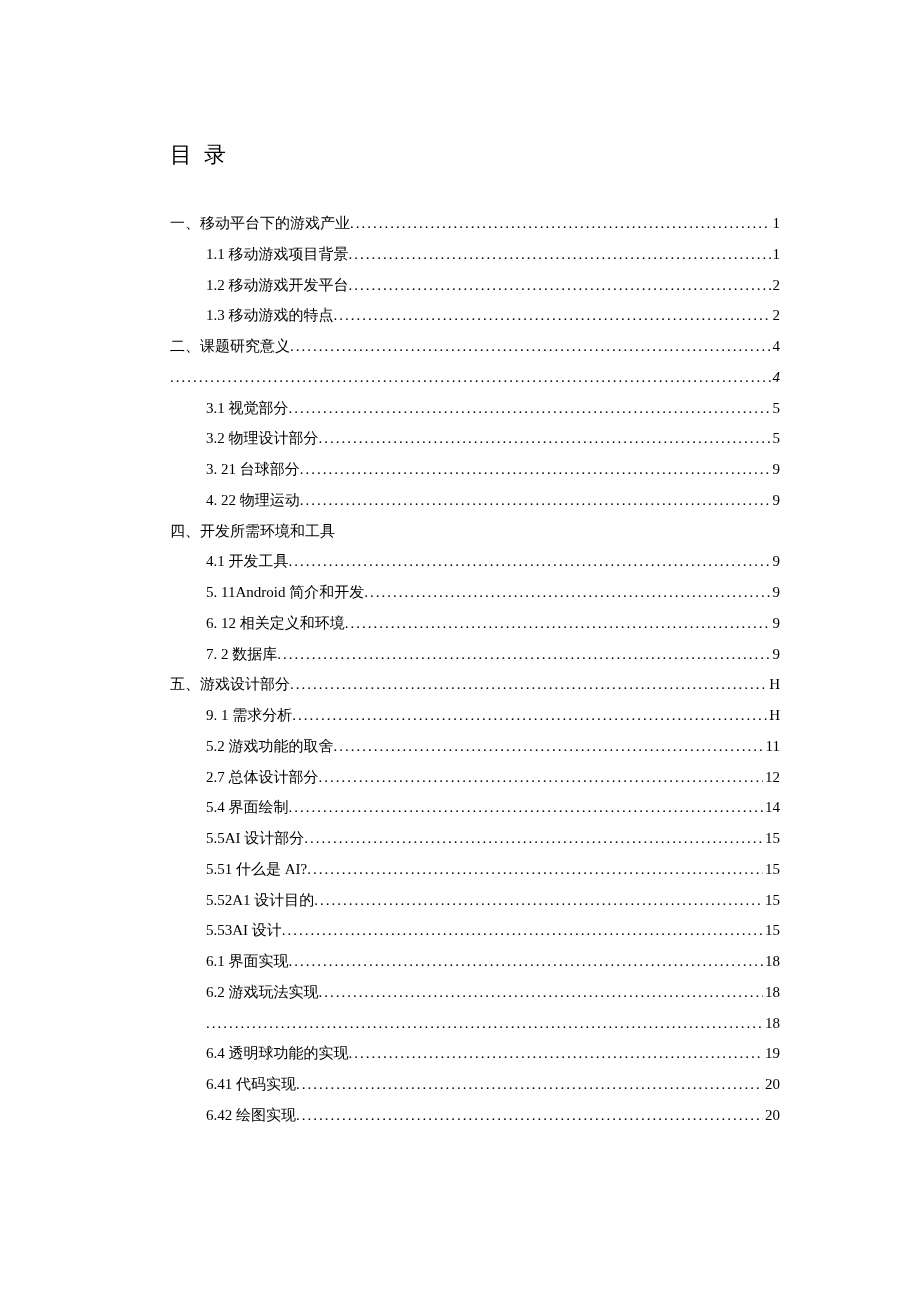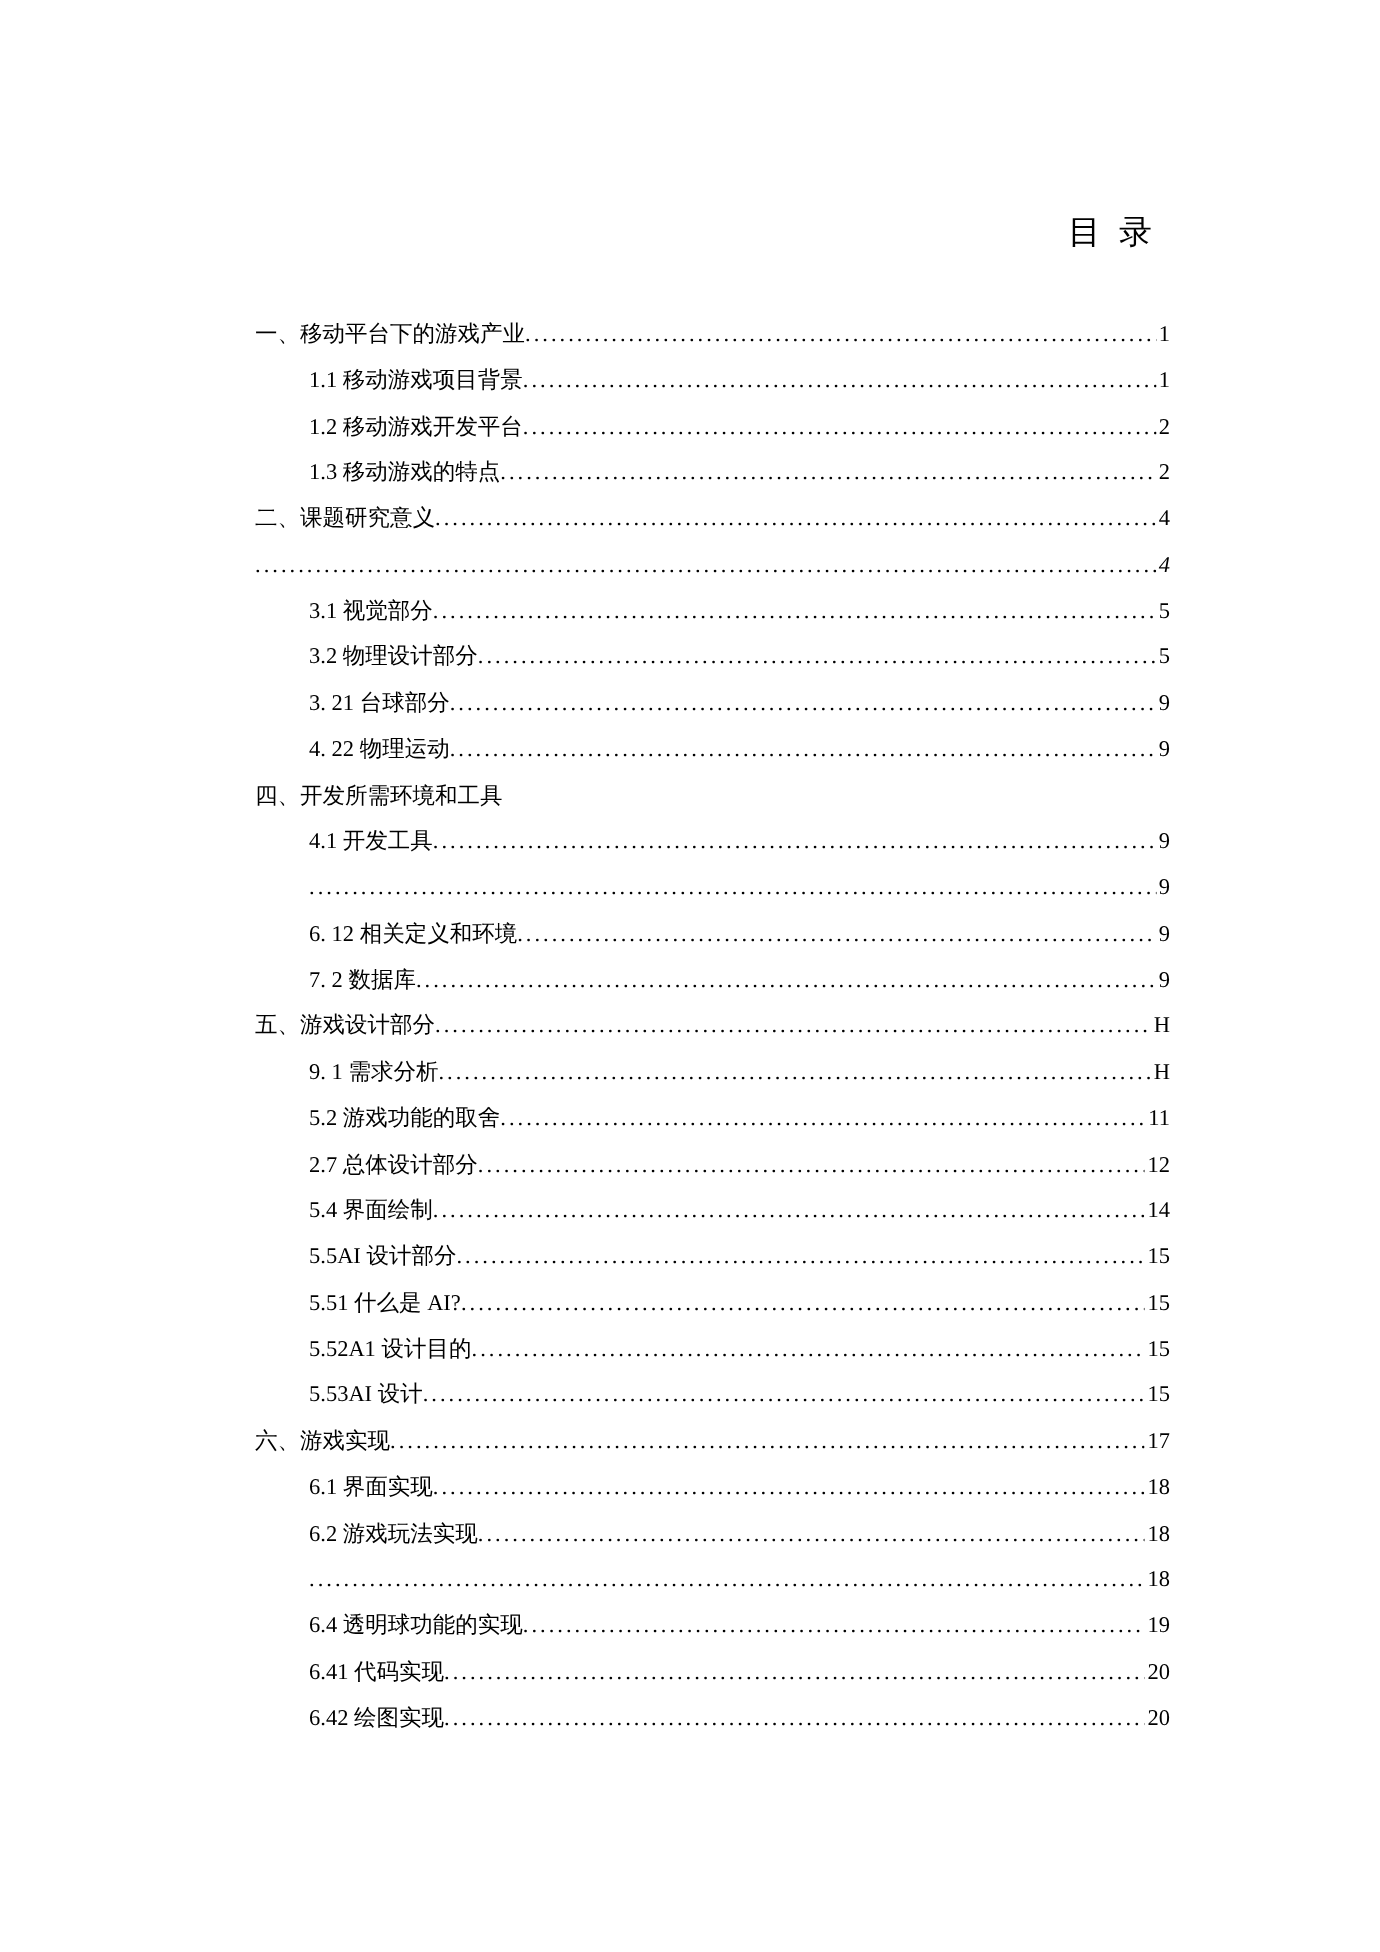--- a/index.html
+++ b/index.html
@@ -11,21 +11,21 @@
     font-size: 15px;
   }
   .page {
     width: 920px;
     min-height: 1301px;
     box-sizing: border-box;
     padding: 140px 140px 100px 170px;
     position: relative;
   }
   .title {
-    text-align: right;
+    text-align: left;
     font-size: 22px;
     letter-spacing: 12px;
     margin-bottom: 38px;
   }
   .toc-row {
     display: flex;
     align-items: flex-end;
     line-height: 2.05;
     white-space: nowrap;
   }
@@ -106,20 +106,21 @@
       </div>
       <div class="toc-row lvl1">
         <span class="label">四、开发所需环境和工具</span>
       </div>
       <div class="toc-row lvl2">
         <span class="label">4.1 开发工具</span>
         <span class="dots"></span>
         <span class="page-num">9</span>
       </div>
       <div class="toc-row lvl2">
+        <span class="label">5. 11Android 简介和开发</span>
         <span class="dots"></span>
         <span class="page-num">9</span>
       </div>
       <div class="toc-row lvl2">
         <span class="label">6. 12 相关定义和环境 </span>
         <span class="dots"></span>
         <span class="page-num">9</span>
       </div>
       <div class="toc-row lvl2">
         <span class="label">7. 2 数据库</span>
@@ -163,25 +164,20 @@
       </div>
       <div class="toc-row lvl2">
         <span class="label">5.52A1 设计目的 </span>
         <span class="dots"></span>
         <span class="page-num">15</span>
       </div>
       <div class="toc-row lvl2">
         <span class="label">5.53AI 设计 </span>
         <span class="dots"></span>
         <span class="page-num">15</span>
-      </div>
-      <div class="toc-row lvl1">
-        <span class="label">六、游戏实现</span>
-        <span class="dots"></span>
-        <span class="page-num">17</span>
       </div>
       <div class="toc-row lvl2">
         <span class="label">6.1 界面实现</span>
         <span class="dots"></span>
         <span class="page-num">18</span>
       </div>
       <div class="toc-row lvl2">
         <span class="label">6.2 游戏玩法实现</span>
         <span class="dots"></span>
         <span class="page-num">18</span>

